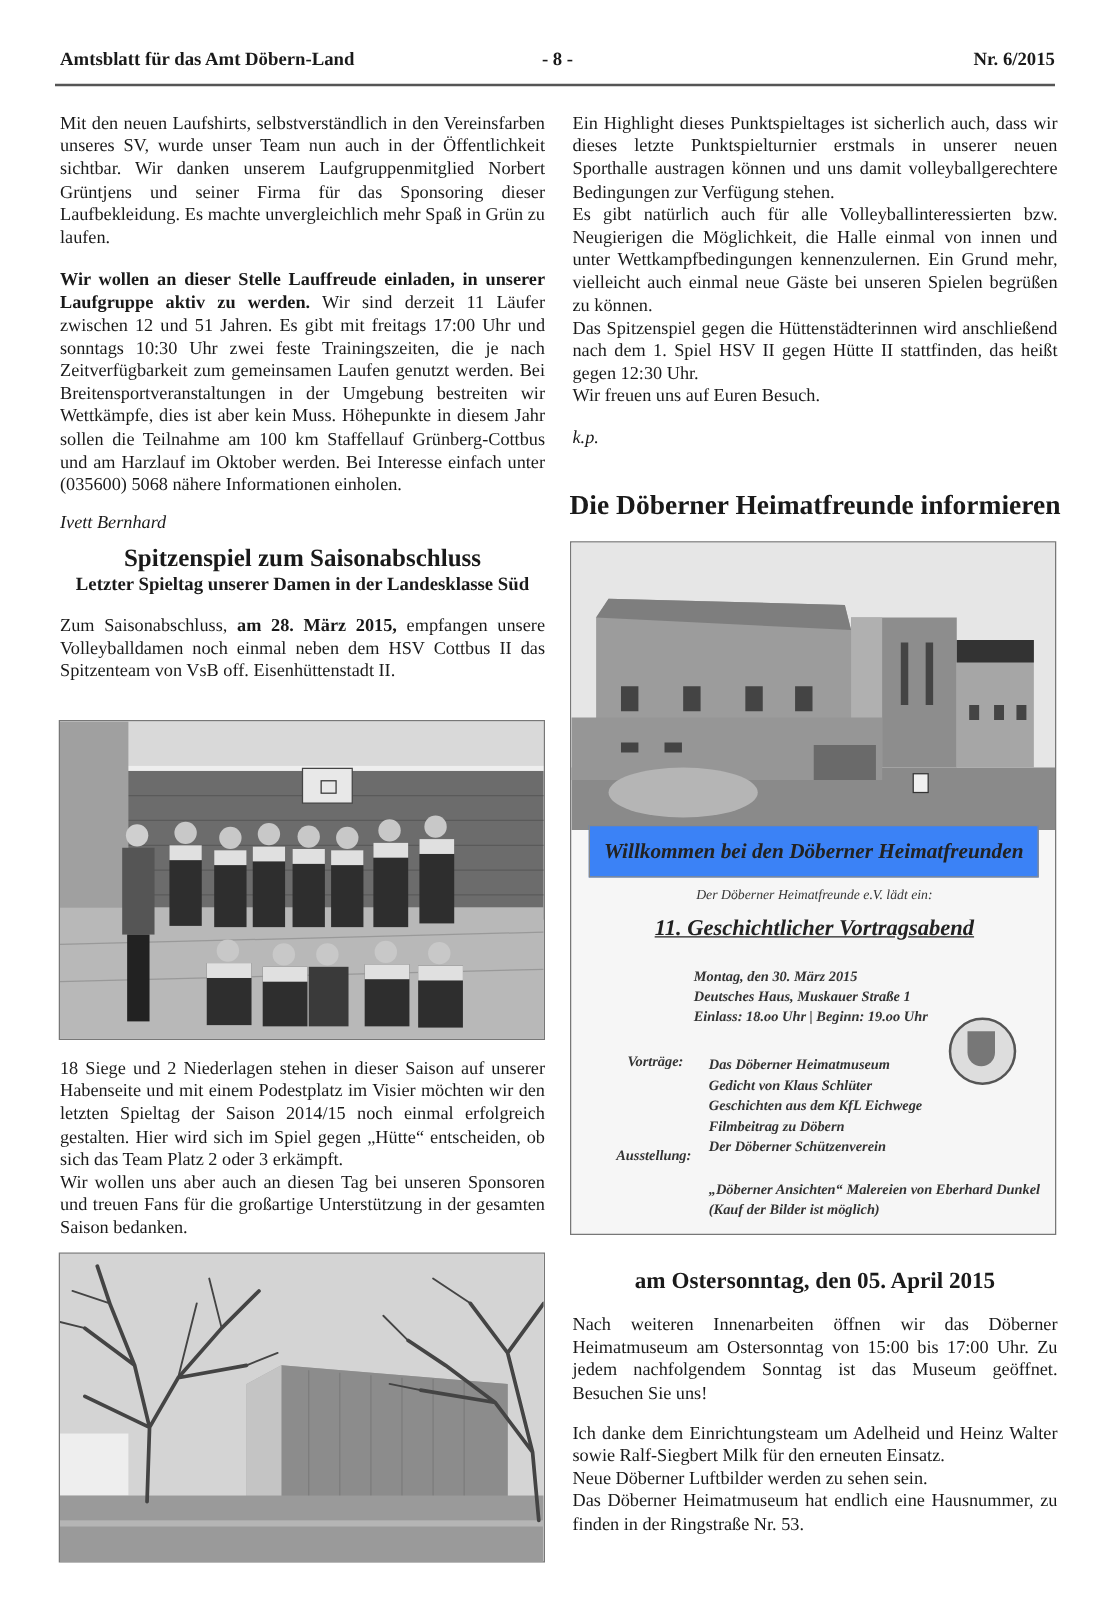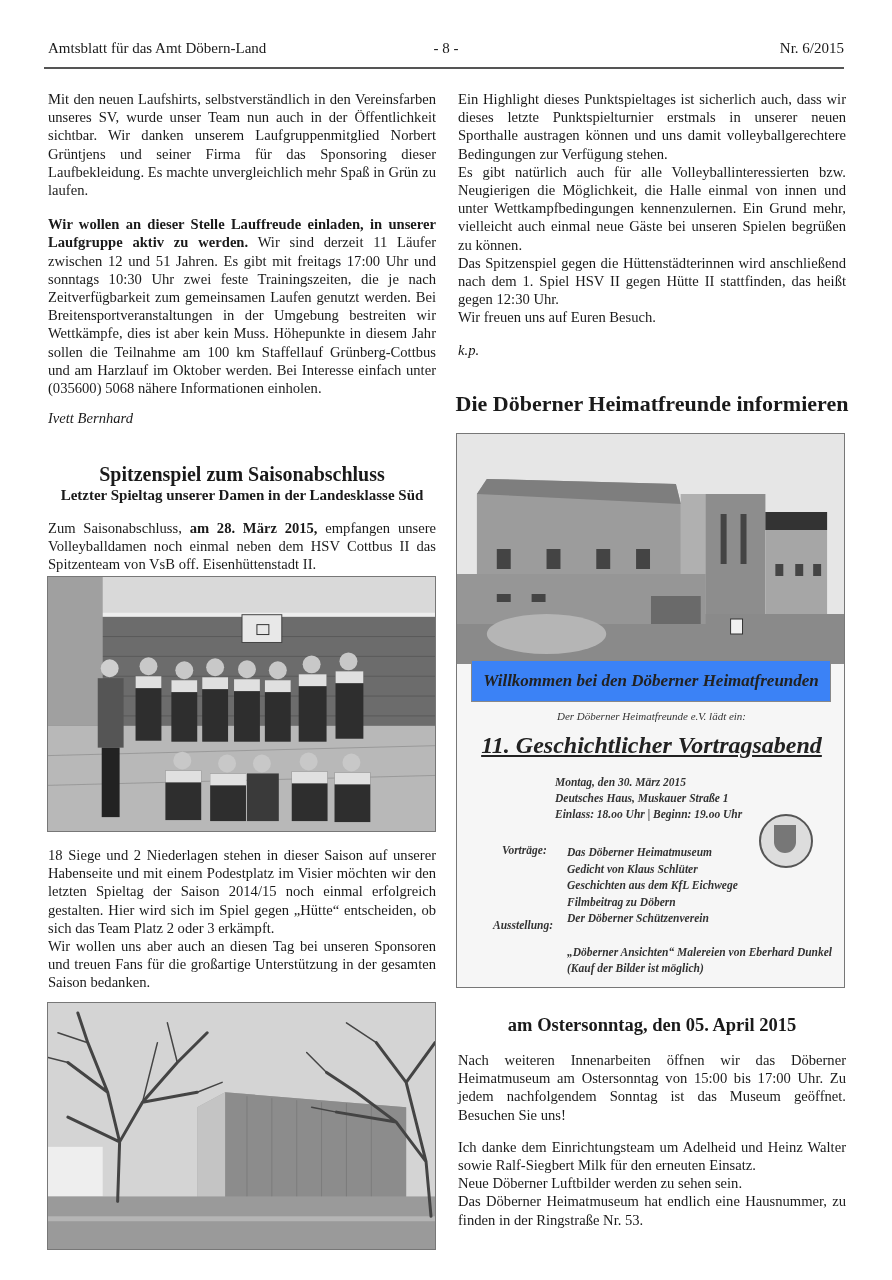--- a/index.html
+++ b/index.html
@@ -1,19 +1,19 @@
 <!DOCTYPE html>
 <html><head>
 <meta charset="utf-8">
 <style>
   html, body { margin:0; padding:0; background:#ffffff; }
   body { width:892px; height:1280px; position:relative; overflow:hidden;
          font-family:"Liberation Serif", "DejaVu Serif", serif; color:#1a1a1a; }
   .header { position:absolute; left:48px; top:40px; width:796px; height:20px;
-            font-size:15px; }
+            font-size:15px;font-weight:bold; }
   .header .left { position:absolute; left:0; top:0; }
   .header .center { position:absolute; left:0; width:100%; text-align:center; top:0; }
   .header .right { position:absolute; right:0; top:0; }
   .header-rule { position:absolute; left:44px; top:67px; width:800px; height:2px; background:#555; }
 
   .col { position:absolute; width:388px; }
   .colL { left:48px; }
   .colR { left:458px; }
 
   p { margin:0; font-size:14.6px; line-height:18.2px; text-align:justify; hyphens:manual; }
@@ -38,21 +38,21 @@
 <div class="header-rule"></div>
 
 <div class="col colL" style="top:90px;">
   <p>Mit den neuen Laufshirts, selbstverständlich in den Vereinsfarben unseres SV, wurde unser Team nun auch in der Öffentlichkeit sichtbar. Wir danken unserem Laufgruppenmitglied Norbert Grüntjens und seiner Firma für das Sponsoring dieser Laufbekleidung. Es machte unvergleichlich mehr Spaß in Grün zu laufen.</p>
   <div class="gap"></div>
   <p><b>Wir wollen an dieser Stelle Lauffreude einladen, in unserer Laufgruppe aktiv zu werden.</b><span> Wir sind derzeit 11 Läufer zwischen 12 und 51 Jahren. Es gibt mit freitags 17:00 Uhr und sonntags 10:30 Uhr zwei feste Trainingszeiten, die je nach Zeitverfügbarkeit zum gemeinsamen Laufen genutzt werden. Bei Breitensportveranstaltungen in der Umgebung bestreiten wir Wettkämpfe, dies ist aber kein Muss. Höhepunkte in diesem Jahr sollen die Teilnahme am 100 km Staffellauf Grünberg-Cottbus und am Harzlauf im Oktober werden. Bei Interesse einfach unter (035600) 5068 nähere Informationen einholen.</span></p>
   <div class="gap" style="height:12px"></div>
   <p class="sig">Ivett Bernhard</p>
 </div>
 
-<div class="col colL" style="top:462px;">
+<div class="col colL" style="top:435px;">
   <h2 class="h-big">Spitzenspiel zum Saisonabschluss</h2>
   <h2 class="h-sub">Letzter Spieltag unserer Damen in der Landesklasse Süd</h2>
   <div style="height:14px"></div>
   <p><span>Zum Saisonabschluss, </span><b>am 28. März 2015,</b><span> empfangen unsere Volleyballdamen noch einmal neben dem HSV Cottbus II das Spitzenteam von VsB off. Eisenhüttenstadt II.</span></p>
 </div>
 
 <div class="photo" style="left:47px; top:576px; width:389px; height:256px;" title="Team photo of the volleyball women in a sports hall">
   <svg viewBox="0 0 389 256" preserveAspectRatio="none">
     <rect width="389" height="256" fill="#8f8f8f"></rect>
     <rect y="0" width="389" height="40" fill="#d9d9d9"></rect>
@@ -186,21 +186,21 @@
         <rect x="285" y="80" width="6" height="50"></rect>
       <rect x="320" y="130" width="8" height="12"></rect>
         <rect x="340" y="130" width="8" height="12"></rect>
         <rect x="358" y="130" width="8" height="12"></rect>
     </g>
     <rect x="275" y="185" width="12" height="15" fill="#f0f0f0" stroke="#333"></rect>
     <ellipse cx="90" cy="200" rx="60" ry="20" fill="#b5b5b5"></ellipse>
   </svg>
   <div style="position:absolute; left:14px; top:226px; width:358px; height:40px; background:#3b82f6; border:1px solid #888; display:flex; align-items:center; justify-content:center; font-style:italic; font-weight:bold; font-size:17px; color:#222;">Willkommen bei den Döberner Heimatfreunden</div>
   <div style="position:absolute; left:0; top:276px; width:389px; text-align:center; font-style:italic; font-size:11px; color:#333;">Der Döberner Heimatfreunde e.V. lädt ein:</div>
-  <div style="position:absolute; left:0; top:298px; width:389px; text-align:center; font-style:italic; font-weight:bold; font-size:24px; text-decoration:underline; color:#222;">11. Geschichtlicher Vortragsabend</div>
+  <div style="position:absolute; left:0; top:298px; width:389px; text-align:center; font-style:italic; font-weight:bold; font-size:18px; text-decoration:underline; color:#222;">11. Geschichtlicher Vortragsabend</div>
   <div style="position:absolute; left:98px; top:340px; font-style:italic; font-weight:bold; font-size:11.5px; line-height:16px; color:#333;">
     <div>Montag, den 30. März 2015</div>
     <div>Deutsches Haus, Muskauer Straße 1</div>
     <div>Einlass: 18.oo Uhr | Beginn: 19.oo Uhr</div>
   </div>
   <div style="position:absolute; left:45px; top:410px; font-style:italic; font-weight:bold; font-size:11.5px; color:#333;">Vorträge:</div>
   <div style="position:absolute; left:110px; top:410px; font-style:italic; font-weight:bold; font-size:11.5px; line-height:16.5px; color:#333;">
     <div>Das Döberner Heimatmuseum</div>
     <div>Gedicht von Klaus Schlüter</div>
     <div>Geschichten aus dem KfL Eichwege</div>

